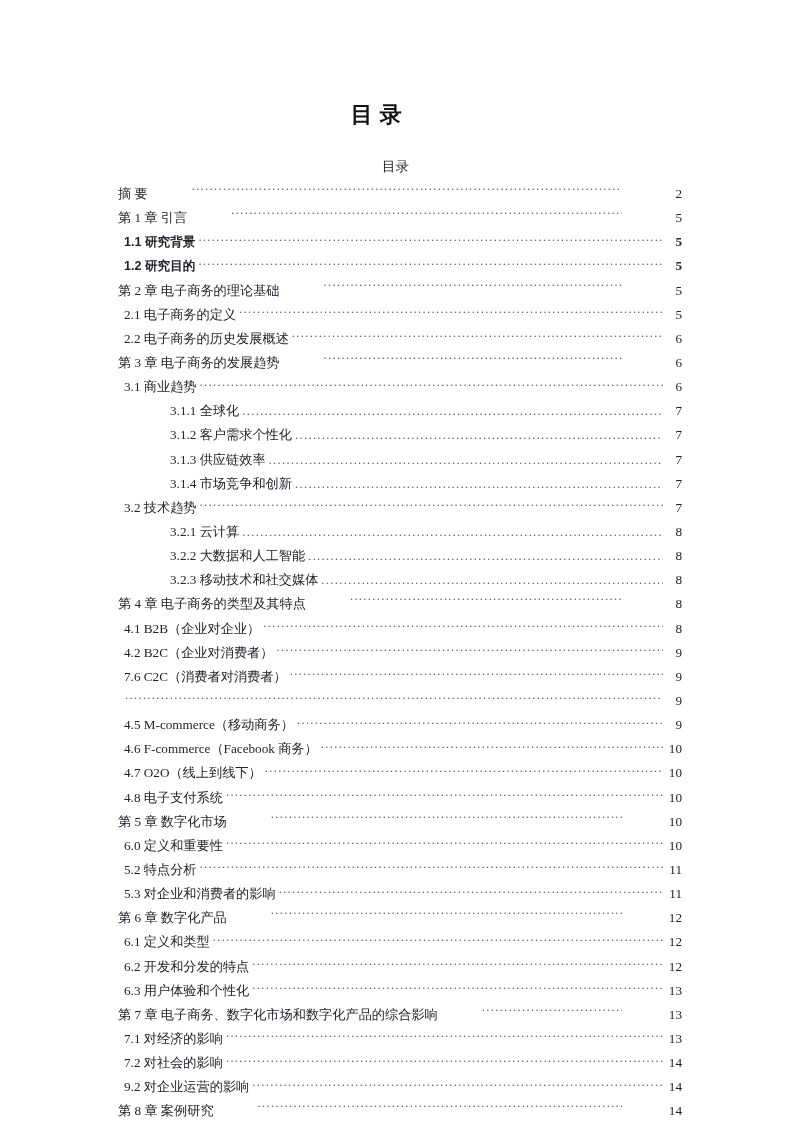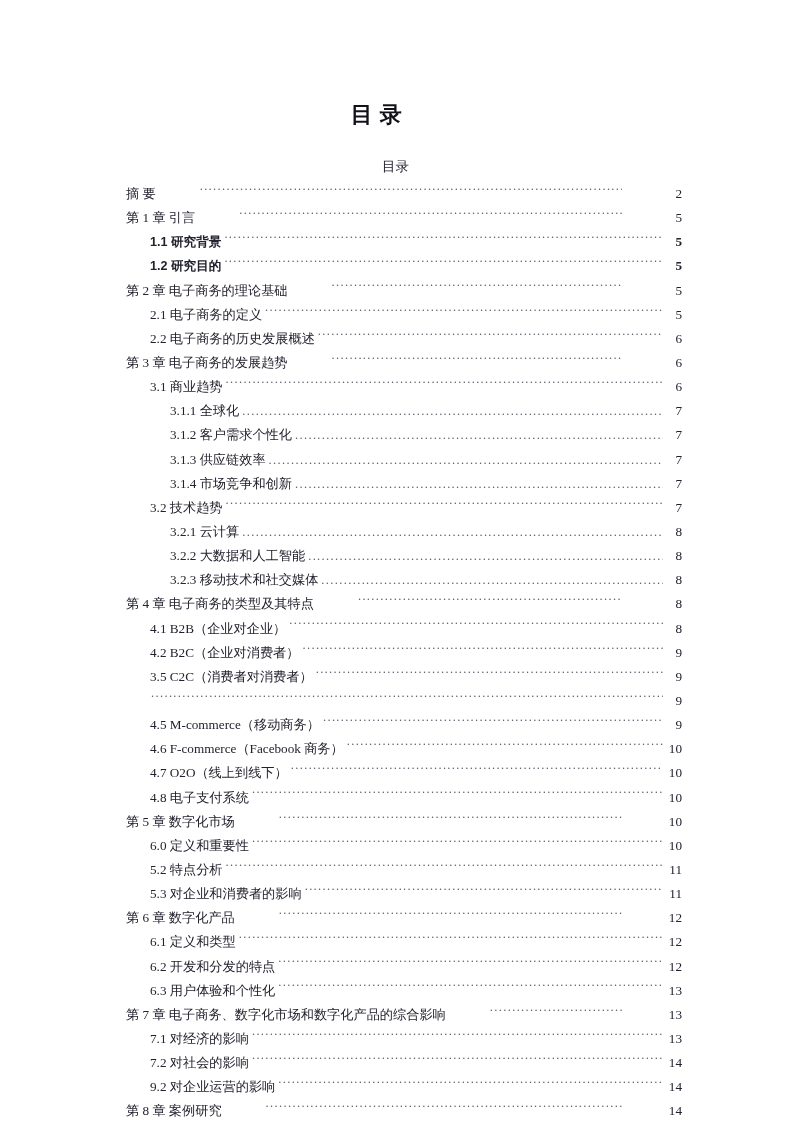--- a/index.html
+++ b/index.html
@@ -81,22 +81,22 @@
     color: #5d5d6b;
   }
   .toc-entry .pageno {
     flex: 0 0 auto;
     text-align: right;
     min-width: 16px;
     padding-left: 2px;
     color: #22222e;
   }
   
-  .lvl-1 { margin-left: 12px; gap: 41px; }
-  .lvl-2 { margin-left: 36px; }
+  .lvl-1 { margin-left: 4px; gap: 41px; }
+  .lvl-2 { margin-left: 10px; align-items: center; }
   .lvl-3 { margin-left: 56px; align-items: flex-end; }
 
   .bold-entry .label,
   .bold-entry .pageno { font-weight: bold; }
 
   .sans-entry .label { font-family: "Liberation Sans", "DejaVu Sans", sans-serif; font-size: 12.6px; }
 </style>
 </head>
 <body>
 
@@ -201,21 +201,21 @@
         <span class="label">4.1 B2B（企业对企业）</span>
         <span class="leader"></span>
         <span class="pageno">8</span>
       </div>
       <div class="toc-entry lvl-2">
         <span class="label">4.2 B2C（企业对消费者）</span>
         <span class="leader"></span>
         <span class="pageno">9</span>
       </div>
       <div class="toc-entry lvl-2">
-        <span class="label">3.5 C2C（消费者对消费者）</span>
+        <span class="label">7.6 C2C（消费者对消费者）</span>
         <span class="leader"></span>
         <span class="pageno">9</span>
       </div>
       <div class="toc-entry lvl-2">
         <span class="leader"></span>
         <span class="pageno">9</span>
       </div>
       <div class="toc-entry lvl-2">
         <span class="label">4.5 M-commerce（移动商务）</span>
         <span class="leader"></span>

